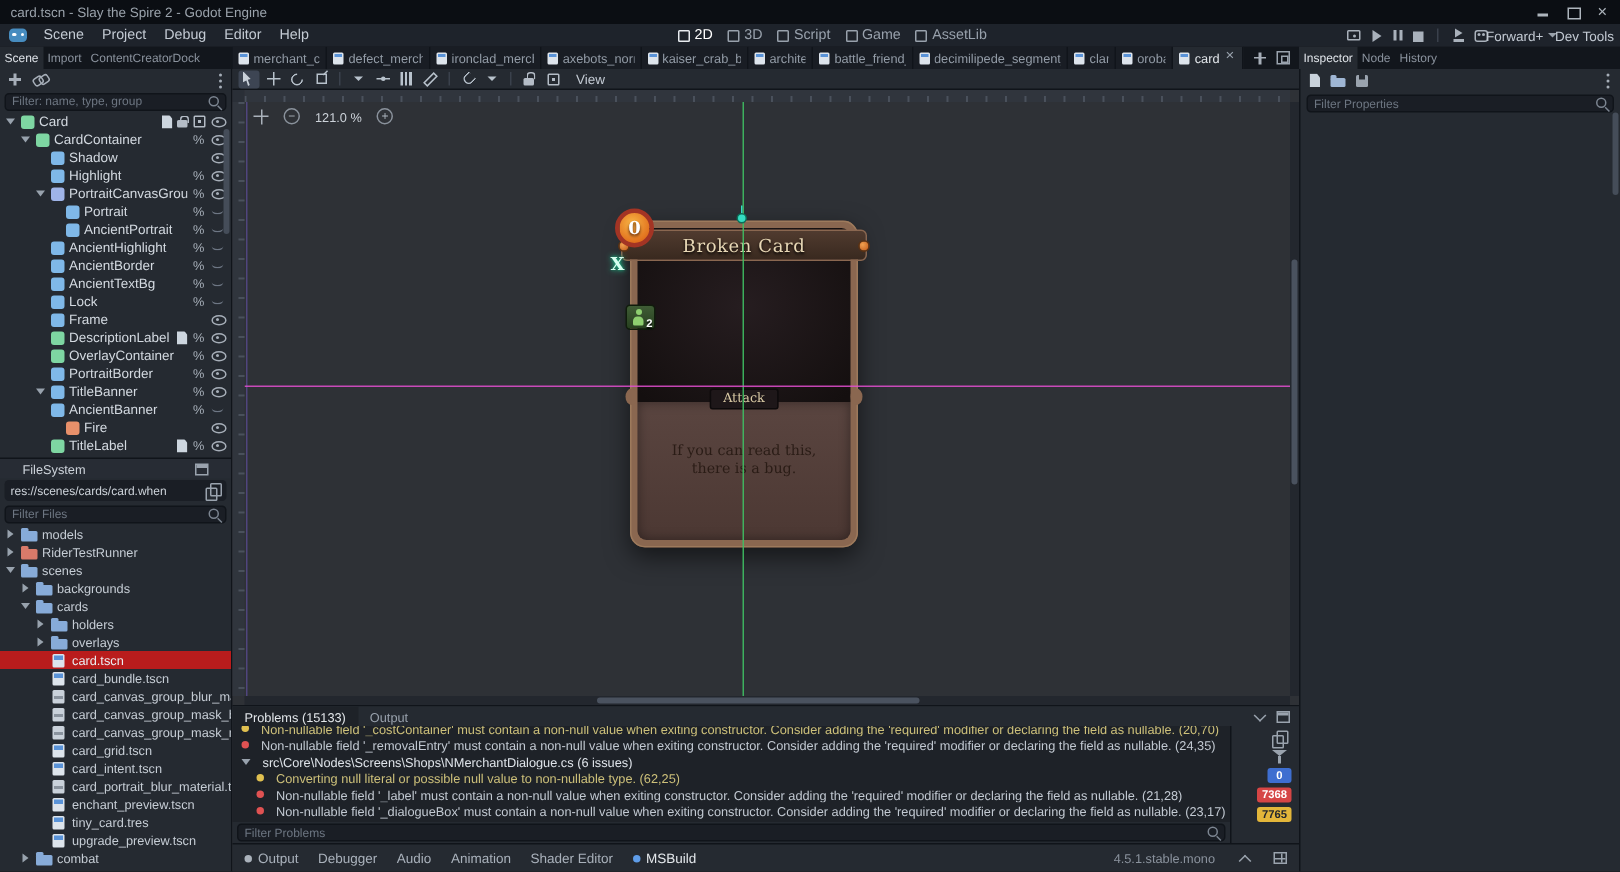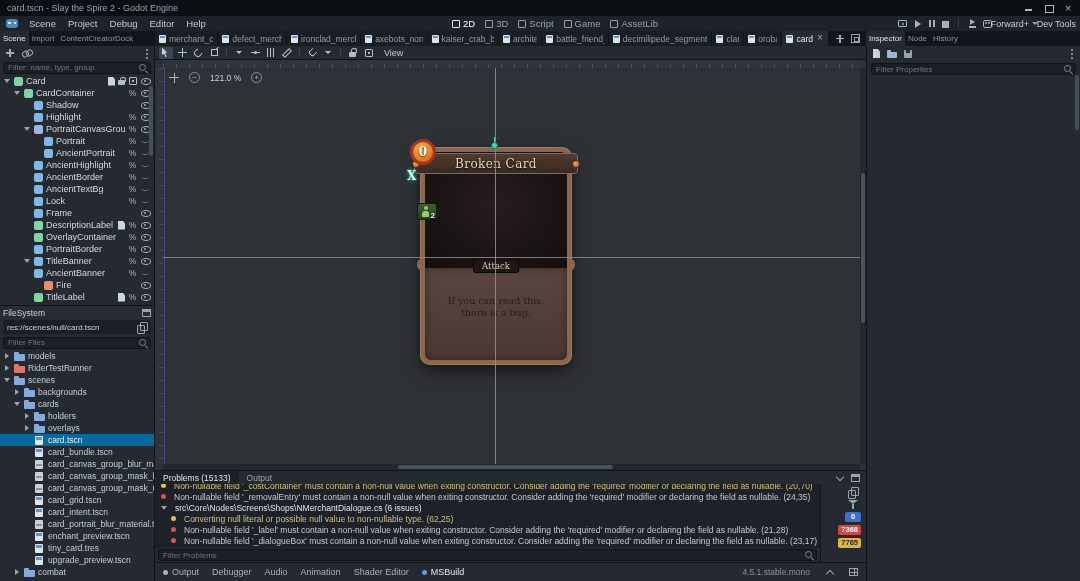--- a/index.html
+++ b/index.html
@@ -129,25 +129,25 @@
 .inputwrap .ic-search{position:absolute;right:3px;top:50%;margin-top:-5px}
 .tree{flex:1;overflow:hidden;position:relative}
 .trow{display:flex;align-items:center;height:12px;padding-left:calc(3px + var(--ind,0)*10px);gap:3px;cursor:pointer;white-space:nowrap}
 .exp{width:8px;display:flex;justify-content:center;flex:none}
 .nicon{width:9px;height:9px;border-radius:2px;background:var(--c,#8ab8e0);flex:none}
 .nname{font-size:9px;color:#d3d9e0;overflow:hidden}
 .rowicons{margin-left:auto;display:flex;align-items:center;gap:3px;padding-right:3px}
 .sbv{position:absolute;width:4px;border-radius:2px;background:#454d59;z-index:3}
 
 .fs-dock{flex:1;display:flex;flex-direction:column;min-height:0;border-top:1px solid #10141a}
-.fs-header{height:13px;background:#272c34;display:flex;align-items:center;padding:0 3px;font-size:8.5px;color:#cdd3da;flex:none}
+.fs-header{height:13px;background:#272c34;display:flex;align-items:center;padding:0 15px;font-size:8.5px;color:#cdd3da;flex:none}
 .fs-path{height:14px;display:flex;align-items:center;gap:3px;background:#1a1e25;margin:1px 3px;border-radius:3px;padding:0 4px;font-size:8px;color:#cdd3da;white-space:nowrap;overflow:hidden;flex:none}
 .fstree{flex:1;overflow:hidden;position:relative}
 .frow{display:flex;align-items:center;height:12px;padding-left:calc(3px + var(--ind,0)*10px);gap:3px;font-size:8.5px;color:#c6cdd5;white-space:nowrap;cursor:pointer;overflow:hidden}
-.frow.selected{background:#0369a1;color:#eaeef2}
+.frow.selected{background:#b91c1c;color:#eaeef2}
 .fic{position:relative;width:11px;height:11px;flex:none}
 .t-folder .fic::before{content:"";position:absolute;left:0;top:3.5px;width:11px;height:7px;background:var(--c,#87abd8);border-radius:1px}
 .t-folder .fic::after{content:"";position:absolute;left:0;top:1.5px;width:5px;height:3px;background:var(--c,#87abd8);border-radius:1px 1px 0 0}
 .t-scene .fic::before{content:"";position:absolute;left:1px;top:1px;width:8px;height:9px;background:#dde4ec;border-radius:1px}
 .t-scene .fic::after{content:"";position:absolute;left:2px;top:2px;width:6px;height:3px;background:#5a93d8}
 .t-res .fic::before{content:"";position:absolute;left:1px;top:1px;width:8px;height:9px;background:#c9d1da;border-radius:1px}
 .t-res .fic::after{content:"";position:absolute;left:2px;top:5.5px;width:6px;height:2px;background:#8a939e}
 
 
 .center-col{flex:1;display:flex;flex-direction:column;min-width:0;background:#2e3136}
@@ -711,21 +711,21 @@
         <span class="sbv" style="right:1px;top:40px;height:70px"></span>
       </div>
 
       <div class="fs-dock">
         <div class="fs-header">
           <span>FileSystem</span>
           <span class="sp"></span>
           <span class="ic ic-float"></span>
         </div>
         <div class="fs-path">
-          <span>res://scenes/null/card.tscn</span>
+          <span>res://scenes/cards/card.when</span>
           <span class="sp"></span>
           <span class="ic ic-copy"></span>
         </div>
         <div class="filter-row">
           <span class="inputwrap">
             <input placeholder="Filter Files" style="">
             <span class="ic ic-search"></span>
           </span>
         </div>
         <div class="fstree">

